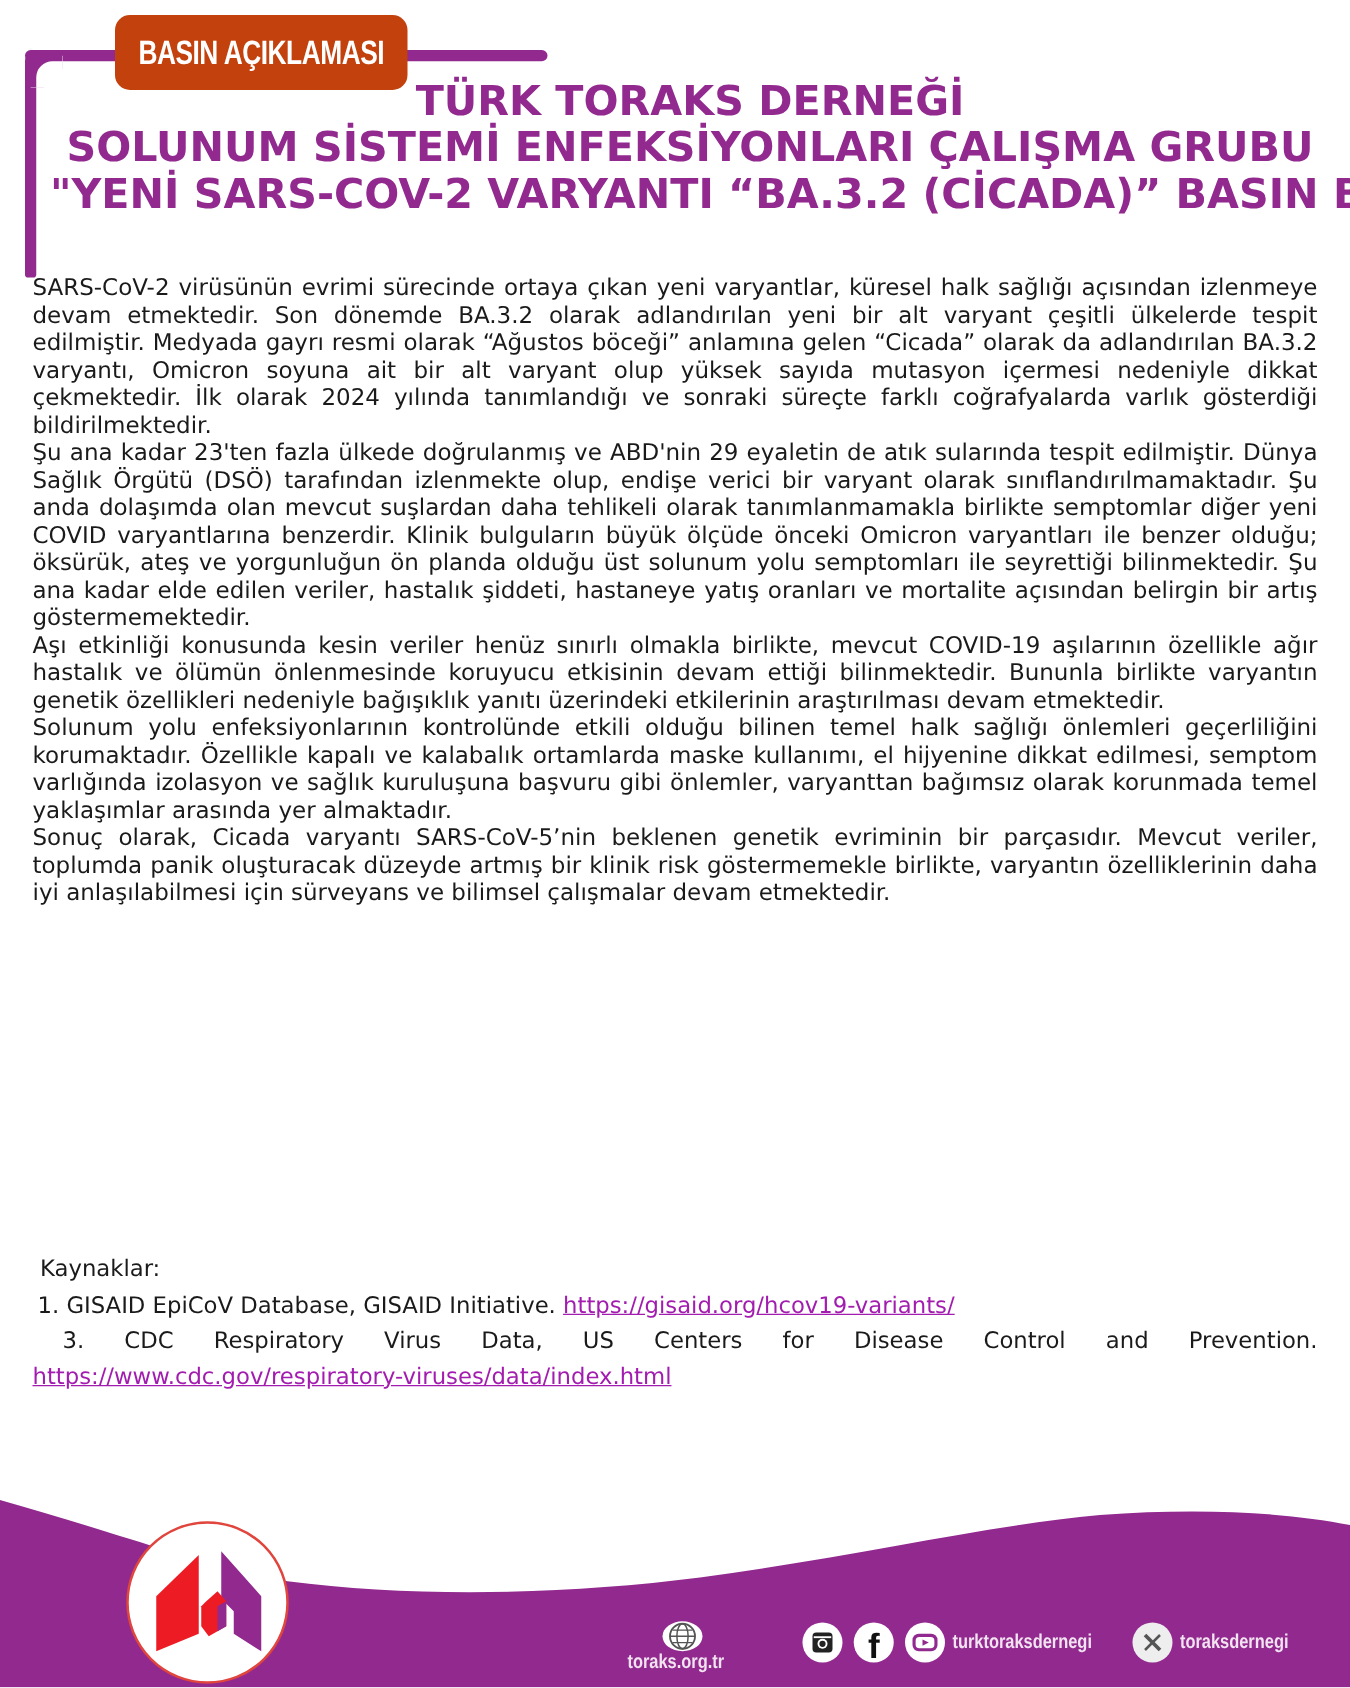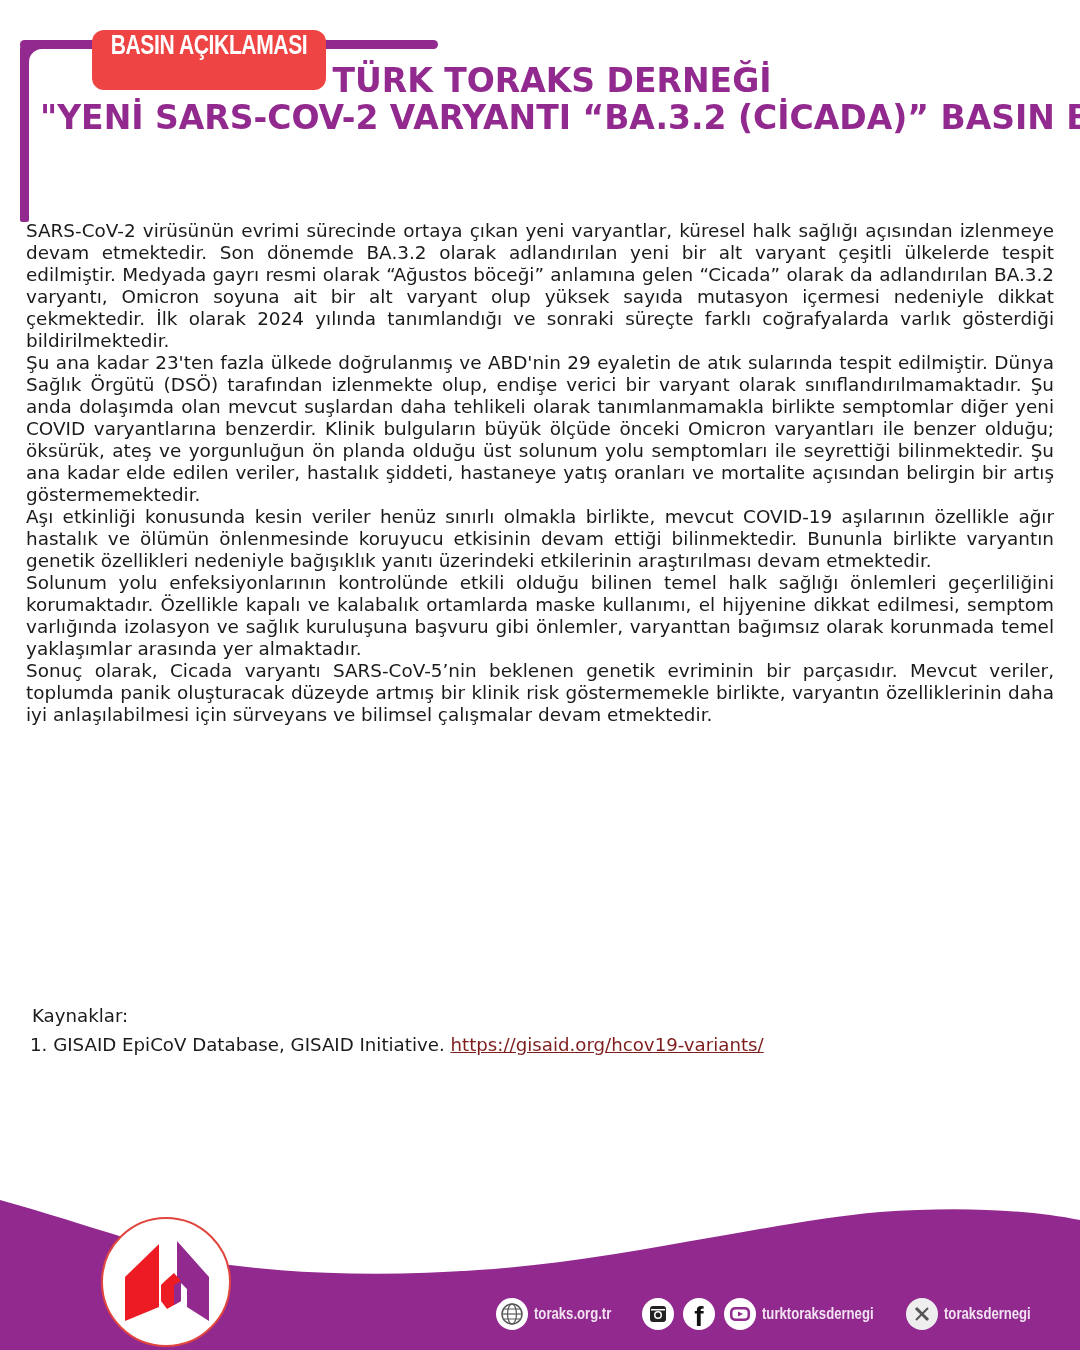--- a/index.html
+++ b/index.html
@@ -3,36 +3,36 @@
   <meta charset="utf-8">
   <style>
     html, body { margin: 0; padding: 0; background: #ffffff; }
     body { width: 1080px; height: 1350px; position: relative; overflow: hidden; font-family: "DejaVu Sans", sans-serif; }
 
     
     .bracket-h { position: absolute; left: 20px; top: 40px; width: 418px; height: 9px; background: #92298f; border-radius: 5px 5px 5px 5px; }
     .bracket-v { position: absolute; left: 20px; top: 40px; width: 9px; height: 182px; background: #92298f; border-radius: 18px 0 5px 5px; }
     .bracket-corner { position: absolute; left: 20px; top: 40px; width: 30px; height: 30px; border-top: 9px solid #92298f; border-left: 9px solid #92298f; border-top-left-radius: 22px; box-sizing: border-box; background: #fff; }
 
-    .badge { position: absolute; left: 92px; top: 12px; width: 234px; height: 60px; background: #ef4444; border-radius: 12px; display: flex; justify-content: center; margin-top: 18px; }
+    .badge { position: absolute; left: 92px; top: 12px; width: 234px; height: 60px; background: #c2410c; border-radius: 12px; display: flex; align-items: center; justify-content: center; }
     .badge span { color: #ffffff; font-family: "Liberation Sans", sans-serif; font-weight: bold; font-size: 27px; letter-spacing: -0.5px; transform: scaleX(0.78); white-space: nowrap; }
 
     .title-block { position: absolute; left: 40px; right: 16px; top: 62px; text-align: center; color: #92298f; font-family: "DejaVu Sans", sans-serif; font-weight: bold; }
     .title-line { font-size: 33px; line-height: 37px; white-space: nowrap; }
     .title-line.l3 { text-align: right; margin-right: 0; }
 
     .body { position: absolute; left: 26px; top: 220px; width: 1028px; font-family: "DejaVu Sans", sans-serif; font-size: 18.4px; line-height: 22px; color: #1a1a1a; }
     .para { margin: 0; text-align: justify; text-align-last: left; }
 
     .refs { position: absolute; left: 26px; top: 1002px; width: 1028px; font-family: "DejaVu Sans", sans-serif; font-size: 18.2px; line-height: 28.5px; color: #1a1a1a; }
     .refs p { margin: 0; text-align: justify; text-align-last: left; }
     .refs .ref-head { padding-left: 6px; }
     .refs .r1, .refs .r2 { padding-left: 4px; }
     .refs .r3 { text-indent: 24px; text-align-last: left; }
-    .refs a { color: #7f1d1d; text-decoration: underline; }
+    .refs a { color: #a21caf; text-decoration: underline; }
 
     
     .footer-svg { position: absolute; left: 0; top: 1180px; width: 1080px; height: 170px; }
 
     .logo-circle { position: absolute; left: 101px; top: 1217px; width: 130px; height: 130px; border-radius: 50%; background: #ffffff; border: 2px solid #e0453e; box-sizing: border-box; }
     .logo-circle svg { position: absolute; left: 0; top: 0; }
 
     .social { position: absolute; top: 1297px; height: 34px; display: flex; align-items: center; }
     .soc-icon { width: 32px; height: 32px; border-radius: 50%; background: #ffffff; display: flex; align-items: center; justify-content: center; }
     .soc-icon.grey { background: #eeeeee; }
@@ -44,50 +44,52 @@
 <div class="bracket-h"></div>
 <div class="bracket-v"></div>
 <div class="bracket-corner"></div>
 
 <div class="badge">
   <span>BASIN AÇIKLAMASI</span>
 </div>
 
 <div class="title-block">
   <div class="title-line">TÜRK TORAKS DERNEĞİ</div>
+  <div class="title-line">SOLUNUM SİSTEMİ ENFEKSİYONLARI ÇALIŞMA GRUBU</div>
   <div class="title-line l3">"YENİ SARS-COV-2 VARYANTI “BA.3.2 (CİCADA)” BASIN BİLDİRİSİ</div>
 </div>
 
 <div class="body">
   <p class="para">SARS-CoV-2 virüsünün evrimi sürecinde ortaya çıkan yeni varyantlar, küresel halk sağlığı açısından izlenmeye devam etmektedir. Son dönemde BA.3.2 olarak adlandırılan yeni bir alt varyant çeşitli ülkelerde tespit edilmiştir. Medyada gayrı resmi olarak “Ağustos böceği” anlamına gelen “Cicada” olarak da adlandırılan BA.3.2 varyantı, Omicron soyuna ait bir alt varyant olup yüksek sayıda mutasyon içermesi nedeniyle dikkat çekmektedir. İlk olarak 2024 yılında tanımlandığı ve sonraki süreçte farklı coğrafyalarda varlık gösterdiği bildirilmektedir.</p>
   <p class="para">Şu ana kadar 23'ten fazla ülkede doğrulanmış ve ABD'nin 29 eyaletin de atık sularında tespit edilmiştir. Dünya Sağlık Örgütü (DSÖ) tarafından izlenmekte olup, endişe verici bir varyant olarak sınıflandırılmamaktadır. Şu anda dolaşımda olan mevcut suşlardan daha tehlikeli olarak tanımlanmamakla birlikte semptomlar diğer yeni COVID varyantlarına benzerdir. Klinik bulguların büyük ölçüde önceki Omicron varyantları ile benzer olduğu; öksürük, ateş ve yorgunluğun ön planda olduğu üst solunum yolu semptomları ile seyrettiği bilinmektedir. Şu ana kadar elde edilen veriler, hastalık şiddeti, hastaneye yatış oranları ve mortalite açısından belirgin bir artış göstermemektedir.</p>
   <p class="para">Aşı etkinliği konusunda kesin veriler henüz sınırlı olmakla birlikte, mevcut COVID-19 aşılarının özellikle ağır hastalık ve ölümün önlenmesinde koruyucu etkisinin devam ettiği bilinmektedir. Bununla birlikte varyantın genetik özellikleri nedeniyle bağışıklık yanıtı üzerindeki etkilerinin araştırılması devam etmektedir.</p>
   <p class="para">Solunum yolu enfeksiyonlarının kontrolünde etkili olduğu bilinen temel halk sağlığı önlemleri geçerliliğini korumaktadır. Özellikle kapalı ve kalabalık ortamlarda maske kullanımı, el hijyenine dikkat edilmesi, semptom varlığında izolasyon ve sağlık kuruluşuna başvuru gibi önlemler, varyanttan bağımsız olarak korunmada temel yaklaşımlar arasında yer almaktadır.</p>
   <p class="para">Sonuç olarak, Cicada varyantı SARS-CoV-5’nin beklenen genetik evriminin bir parçasıdır. Mevcut veriler, toplumda panik oluşturacak düzeyde artmış bir klinik risk göstermemekle birlikte, varyantın özelliklerinin daha iyi anlaşılabilmesi için sürveyans ve bilimsel çalışmalar devam etmektedir.</p>
 </div>
 
 <div class="refs">
   <p class="ref-head">Kaynaklar:</p>
   <p class="r1"><span>1. GISAID EpiCoV Database, GISAID Initiative. </span><a>https://gisaid.org/hcov19-variants/</a></p>
+  <p class="r3"><span>3. CDC Respiratory Virus Data, US Centers for Disease Control and Prevention. </span><a>https://www.cdc.gov/respiratory-viruses/data/index.html</a></p>
 </div>
 
 <svg class="footer-svg" viewBox="0 0 1080 170">
   <path d="M0,20 C90,45 170,75 230,85 C330,98 450,96 560,82 C680,66 790,40 880,32 C960,26 1030,30 1080,40 L1080,170 L0,170 Z" fill="#92298f"></path>
 </svg>
 
 <div class="logo-circle">
   <svg width="126" height="126" viewBox="0 0 126 126">
     <polygon points="22,58 56,25 56,88 22,102" fill="#ed1c24"></polygon>
     <polygon points="74,22 106,58 106,102 84,88 84,70 74,60" fill="#92298f"></polygon>
     <polygon points="62,62 71,54 78,62 78,82 64,90 58,82 58,66" fill="#ed1c24"></polygon>
     <polygon points="71,66 78,62 78,82 71,86" fill="#92298f"></polygon>
   </svg>
 </div>
 
-<div class="social" style="left:496px;">
+<div class="social" style="left:496px;flex-direction:column;">
   <div class="soc-icon">
     <svg width="24" height="24" viewBox="0 0 24 24">
         <circle cx="12" cy="12" r="10" fill="none" stroke="#555" stroke-width="1.5"></circle>
         <ellipse cx="12" cy="12" rx="4.5" ry="10" fill="none" stroke="#555" stroke-width="1.2"></ellipse>
         <line x1="2" y1="12" x2="22" y2="12" stroke="#555" stroke-width="1.2"></line>
         <line x1="4" y1="7" x2="20" y2="7" stroke="#555" stroke-width="1"></line>
         <line x1="4" y1="17" x2="20" y2="17" stroke="#555" stroke-width="1"></line>
       </svg>
   </div>
   <span class="soc-text">toraks.org.tr</span>

